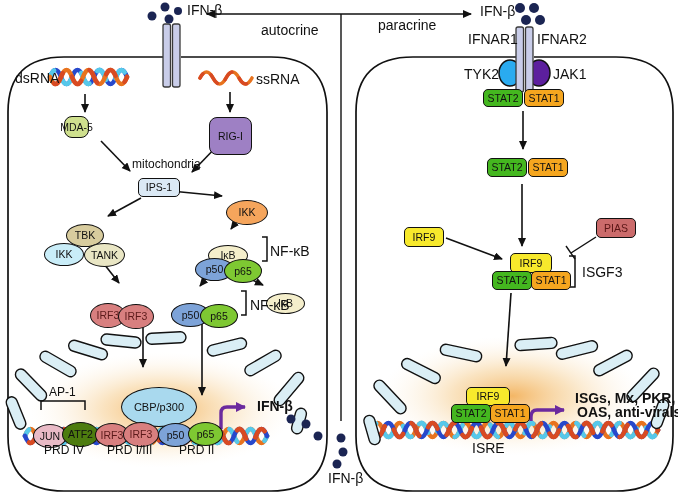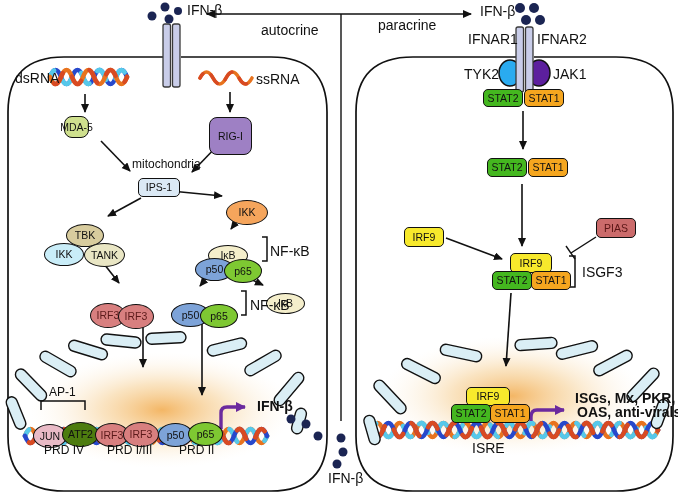--- a/index.html
+++ b/index.html
@@ -184,20 +184,21 @@
 <div class="n el" style="left:44px;top:229px;width:40px;height:23px;background:#c9edf8">IKK</div>
 <div class="n el" style="left:84px;top:229px;width:41px;height:24px;background:#e9e6c4">TANK</div>
 <div class="n el" style="left:208px;top:231px;width:40px;height:21px;background:#f4eecb">IκB</div>
 <div class="n el" style="left:195px;top:244px;width:39px;height:23px;background:#7da3d8">p50</div>
 <div class="n el" style="left:224px;top:245px;width:38px;height:24px;background:#7ec832">p65</div>
 <div class="n el" style="left:266px;top:279px;width:39px;height:21px;background:#f4eecb">IκB</div>
 <div class="n el" style="left:171px;top:289px;width:39px;height:24px;background:#7da3d8">p50</div>
 <div class="n el" style="left:200px;top:290px;width:38px;height:24px;background:#7ec832">p65</div>
 <div class="n el" style="left:90px;top:289px;width:36px;height:25px;background:#d87f7f;color:#5c1a1a">IRF3</div>
 <div class="n el" style="left:118px;top:290px;width:36px;height:25px;background:#d87f7f;color:#5c1a1a">IRF3</div>
+<div class="n el" style="left:121px;top:373px;width:76px;height:40px;background:#a9d9ee;font-size:11px">CBP/p300</div>
 <div class="n el" style="left:33px;top:410px;width:34px;height:24px;background:#e9bac6">JUN</div>
 <div class="n el" style="left:62px;top:408px;width:37px;height:25px;background:#4d7c0f">ATF2</div>
 <div class="n el" style="left:95px;top:409px;width:34px;height:24px;background:#d87f7f;color:#5c1a1a">IRF3</div>
 <div class="n el" style="left:123px;top:408px;width:36px;height:25px;background:#d87f7f;color:#5c1a1a">IRF3</div>
 <div class="n el" style="left:158px;top:409px;width:35px;height:24px;background:#7da3d8">p50</div>
 <div class="n el" style="left:188px;top:408px;width:35px;height:24px;background:#7ec832">p65</div>
 
 <div class="n bx" style="left:483px;top:89px;width:40px;height:18px;background:#44b71f">STAT2</div>
 <div class="n bx" style="left:524px;top:89px;width:40px;height:18px;background:#f5a61f">STAT1</div>
 <div class="n bx" style="left:487px;top:158px;width:40px;height:19px;background:#44b71f">STAT2</div>

